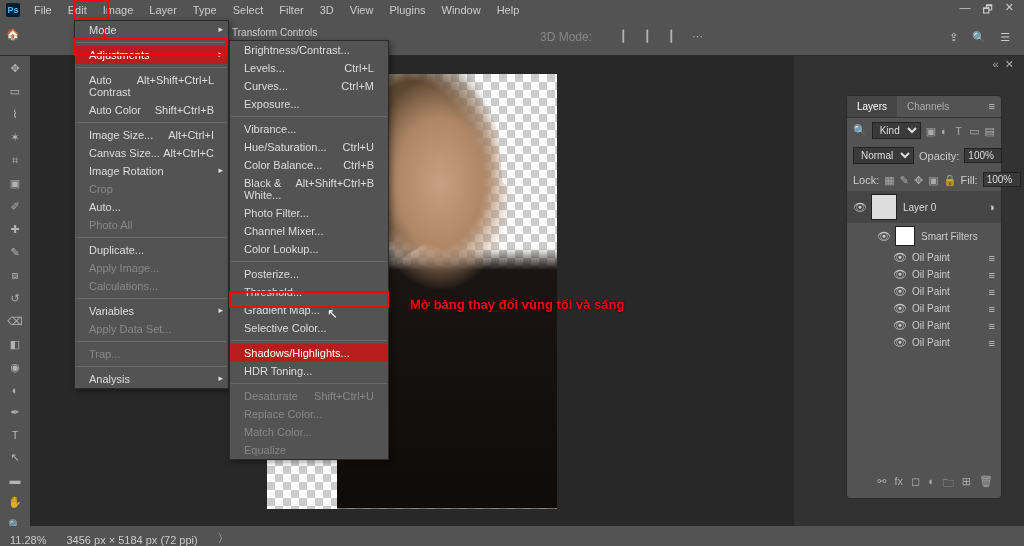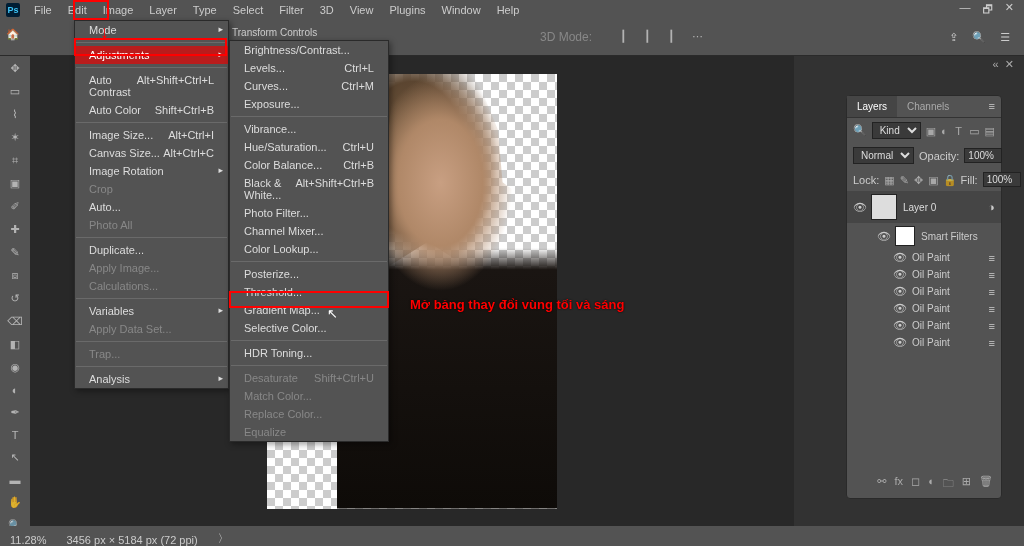--- a/index.html
+++ b/index.html
@@ -343,33 +343,36 @@
   <div class="item">
       <span>Threshold...</span>
     </div>
   <div class="item">
       <span>Gradient Map...</span>
     </div>
   <div class="item">
       <span>Selective Color...</span>
     </div>
   <div class="sep"></div>
+  <div class="item hi">
+      <span>Shadows/Highlights...</span>
+    </div>
   <div class="item">
       <span>HDR Toning...</span>
     </div>
   <div class="sep"></div>
   <div class="item disabled">
       <span>Desaturate</span>
       <span>Shift+Ctrl+U</span>
     </div>
   <div class="item disabled">
+      <span>Replace Color...</span>
+    </div>
+  <div class="item disabled">
       <span>Match Color...</span>
-    </div>
-  <div class="item disabled">
-      <span>Replace Color...</span>
     </div>
   <div class="item disabled">
       <span>Equalize</span>
     </div>
 </div>
 
 <div class="red-box" style="left:73px;top:0;width:36px;height:20px"></div>
 <div class="red-box" style="left:74px;top:38px;width:153px;height:18px"></div>
 <div class="red-box" style="left:229px;top:291px;width:160px;height:17px"></div>
 <div class="red-arrow" style="left:100px;top:22px">↓</div>

